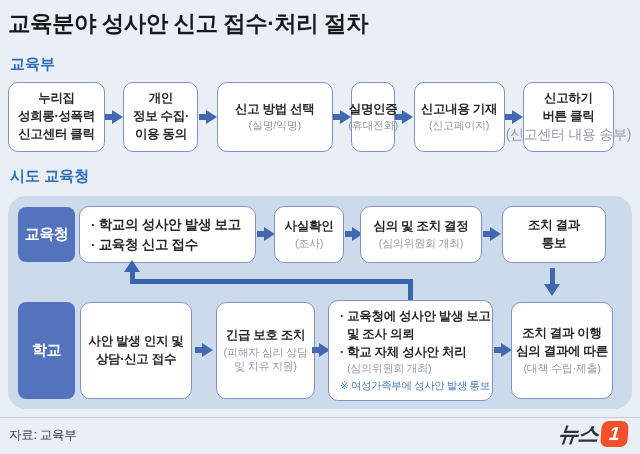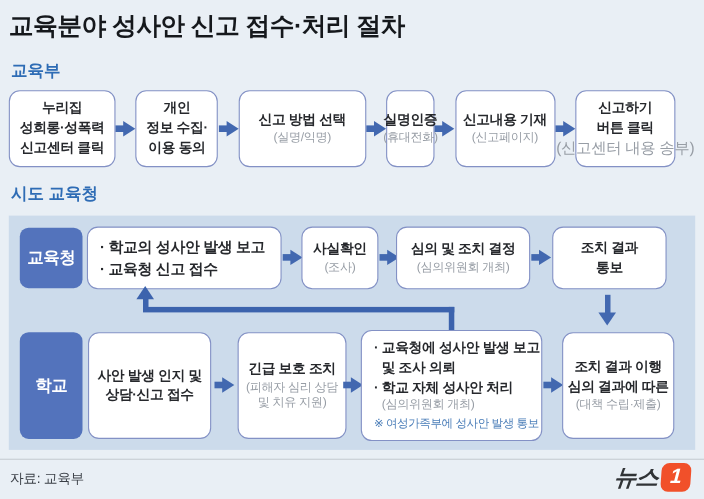--- a/index.html
+++ b/index.html
@@ -46,21 +46,21 @@
 
   
   .harrow { width:18px; height:14px; position:relative; flex:0 0 auto; }
   .harrow::before { content:""; position:absolute; left:0; top:4px; width:8px; height:6px; background:#4268b0; }
   .harrow::after  { content:""; position:absolute; left:7px; top:0; width:0; height:0;
                     border-left:11px solid #4268b0; border-top:7px solid transparent; border-bottom:7px solid transparent; }
 
   
   .panel {
     position:absolute; left:8px; top:196px; width:624px; height:213px;
-    background:#ccdbeb; border-radius:0;
+    background:#ccdbeb; border-radius:18px;
   }
   .panel > * { position:absolute; }
   .actor {
     background:#5373bc; border-radius:8px; color:#fff;
     font-size:15px; font-weight:700; letter-spacing:-0.5px;
     display:flex; align-items:center; justify-content:center;
   }
   .actor-office { left:10px; top:11px; width:57px; height:55px; }
   .actor-school { left:10px; top:106px; width:57px; height:97px; }
 

